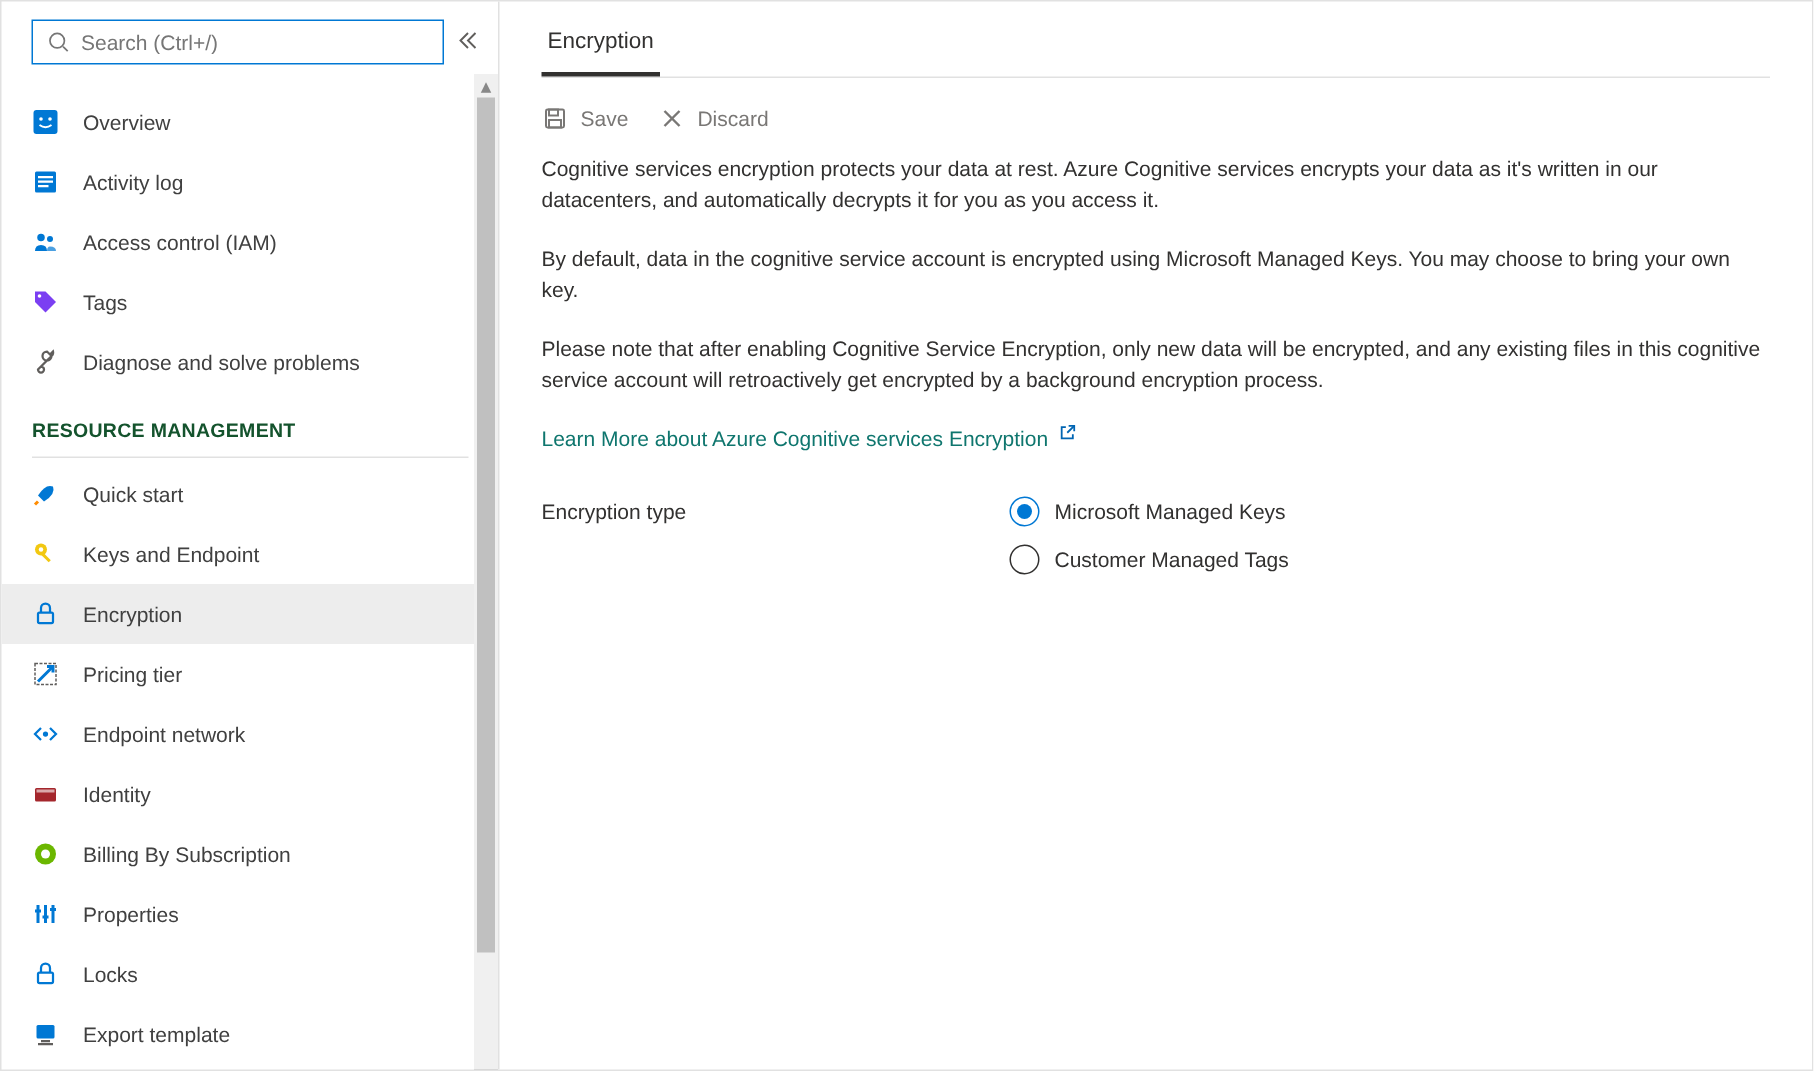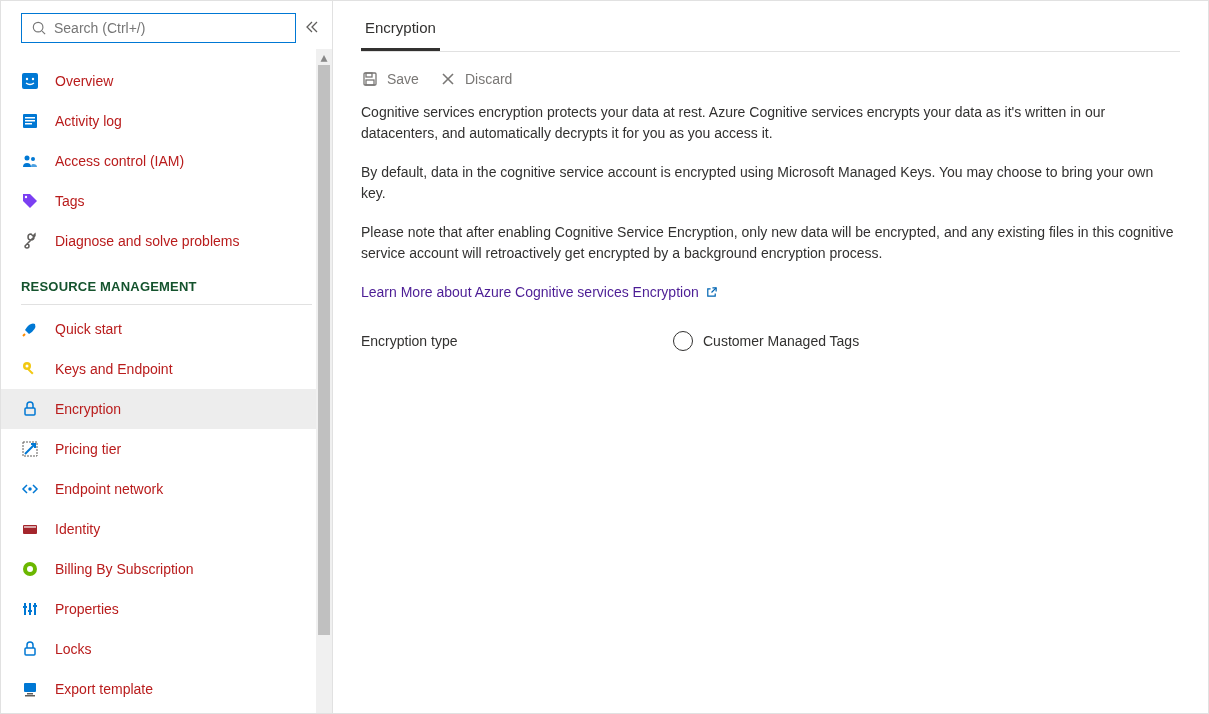--- a/index.html
+++ b/index.html
@@ -7,37 +7,37 @@
     .container { display: flex; width: 1209px; height: 714px; border: 1px solid #e1e1e1; }
     .sidebar { width: 332px; border-right: 1px solid #e1e1e1; display: flex; flex-direction: column; position: relative; }
     .search-row { display:flex; align-items:center; padding: 12px 12px 8px 20px; }
     .search-box { flex:1; display: flex; align-items: center; border: 1px solid #0078d4; padding: 4px 10px; height: 30px; }
     .search-box svg { flex-shrink:0; }
     .search-box input { border: none; outline: none; flex: 1; font-size: 14px; color: #be185d; margin-left: 8px; font-family: inherit; }
     .search-box input::placeholder { color: #767676; }
     .collapse-btn { margin-left: 8px; color: #605e5c; cursor:pointer; }
     .nav-scroll { flex:1; overflow-y: auto; position: relative; }
     .nav-list { padding: 10px 0; }
-    .nav-item { display: flex; align-items: center; padding: 0 20px; height: 40px; cursor: pointer; color: #b91c1c; }
+    .nav-item { display: flex; align-items: center; padding: 0 20px; height: 40px; cursor: pointer; color: #404040; }
     .nav-item.selected { background: #ededed; }
     .nav-item .icon { width: 18px; height: 18px; margin-right: 16px; display:flex; align-items:center; justify-content:center; flex-shrink:0; }
     .section-header { font-size: 13px; font-weight: 600; color: #14532d; padding: 18px 20px 6px 20px; letter-spacing: 0.2px; }
     .section-divider { border-bottom: 1px solid #e1e1e1; margin: 4px 20px 4px 20px; }
     .scrollbar-track { position:absolute; right:0; top:48px; bottom:0; width:16px; background:#f0f0f0; }
     .scrollbar-up { height:16px; display:flex; align-items:center; justify-content:center; color:#888; }
     .scrollbar-thumb { position:absolute; left:2px; right:2px; top:16px; height:570px; background:#c0c0c0; }
     .main { flex: 1; padding: 0 28px 0 28px; display:flex; flex-direction:column; }
     .tabs { border-bottom: 1px solid #e1e1e1; margin-top: 6px; }
     .tab { display: inline-block; padding: 12px 4px; font-size: 15px; color: #323130; cursor: pointer; border-bottom: 3px solid transparent; }
     .tab.active { border-bottom-color: #323130; font-weight: 400; }
     .toolbar { display:flex; align-items:flex-start; padding: 18px 0 14px 0; gap: 20px; }
     .tool-btn { display:flex; align-items:center; gap:8px; color:#797775; cursor:pointer; }
     .tool-btn svg { color:#797775; }
     .content p { font-size: 14px; line-height: 1.5; color: #323130; margin-bottom: 18px; max-width: 830px; }
-    .link { color: #4c1d95; text-decoration: none; display:inline-flex; align-items:center; gap:6px; }
+    .link { color: #0f766e; text-decoration: none; display:inline-flex; align-items:flex-start; gap:6px; }
     .form-row { display:flex; align-items:flex-start; margin-top: 28px; }
     .form-label { width: 312px; font-weight: 400; font-size: 14px; padding-top: 2px; }
     .radio-group { display:flex; flex-direction:column; gap: 12px; }
     .radio-item { display:flex; align-items:center; gap: 10px; cursor:pointer; }
     .radio-circle { width: 20px; height: 20px; border-radius: 50%; border: 1px solid #323130; display:flex; align-items:center; justify-content:center; }
     .radio-circle.checked { border-color: #0078d4; }
     .radio-dot { width: 10px; height:10px; border-radius:50%; background:#0078d4; }
   </style>
 </head>
 <body>
@@ -258,20 +258,26 @@
               <path d="M8 2 H12 V6"></path>
               <line x1="12" y1="2" x2="7" y2="7"></line>
             </svg>
         </a>
       </p>
 
       <div class="form-row">
         <div class="form-label">Encryption type</div>
         <div class="radio-group">
           <div class="radio-item">
+            <span class="radio-circle checked">
+                <span class="radio-dot"></span>
+              </span>
+            <span>Microsoft Managed Keys</span>
+          </div>
+          <div class="radio-item">
             <span class="radio-circle"></span>
             <span>Customer Managed Tags</span>
           </div>
         </div>
       </div>
     </div>
   </div>
 </div>
 
 </body></html>

